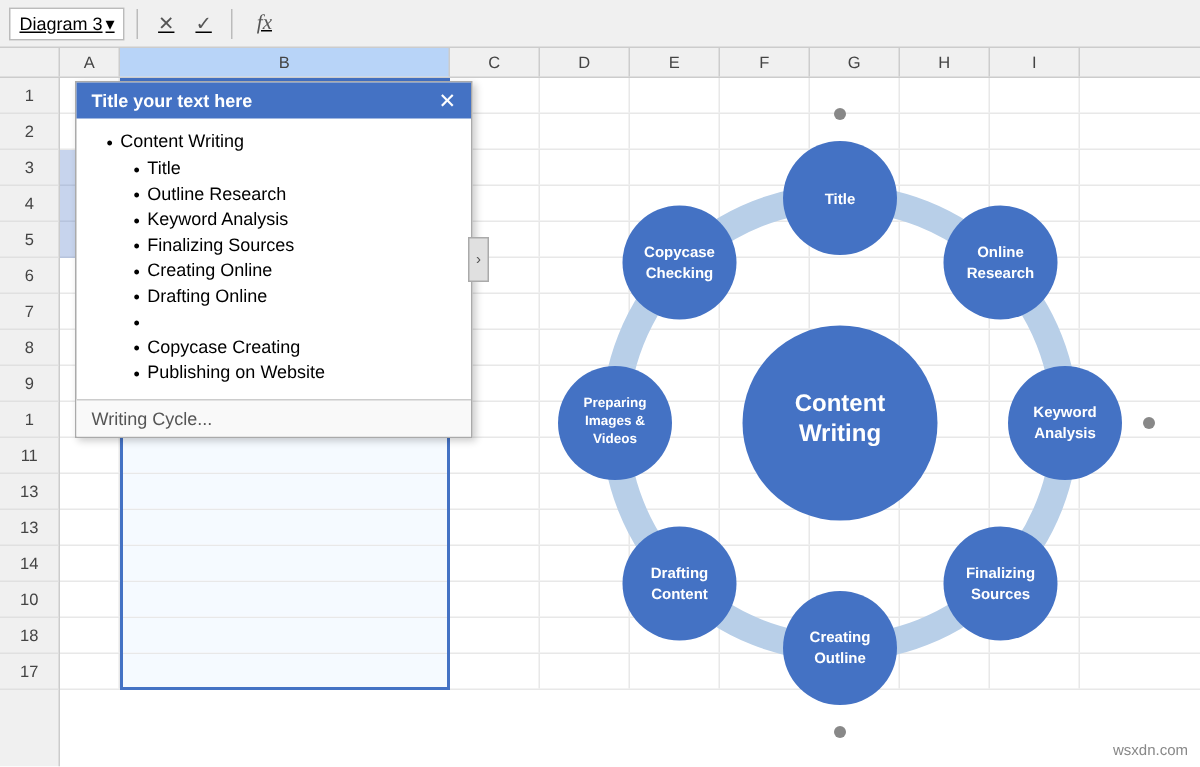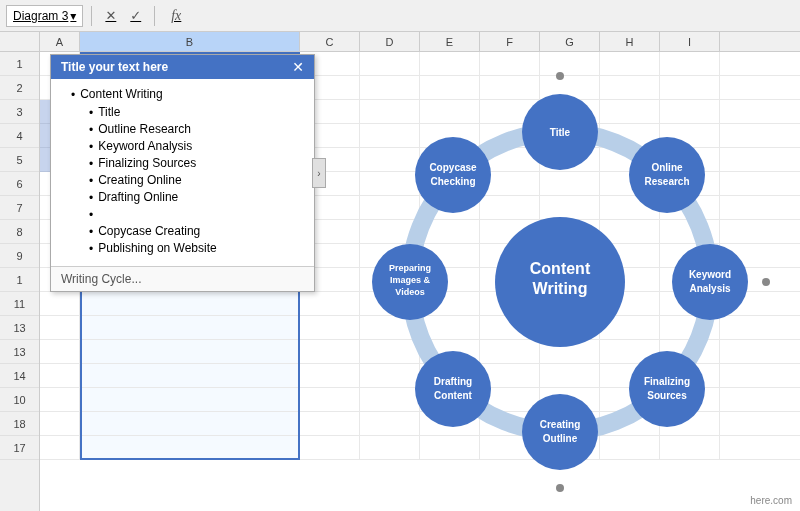--- a/index.html
+++ b/index.html
@@ -447,15 +447,15 @@
 
         </svg>
 
         
         <div style="position:absolute;width:8px;height:8px;background:#888;border-radius:50%;top:0;left:50%;transform:translateX(-50%)"></div>
         <div style="position:absolute;width:8px;height:8px;background:#888;border-radius:50%;bottom:0;left:50%;transform:translateX(-50%)"></div>
         <div style="position:absolute;width:8px;height:8px;background:#888;border-radius:50%;top:50%;right:0;transform:translateY(-50%)"></div>
       </div>
     </div>
 
-    <div class="watermark">here.com</div>
+    <div class="watermark">wsxdn.com</div>
   </div>
 </div>
 
 </body></html>

